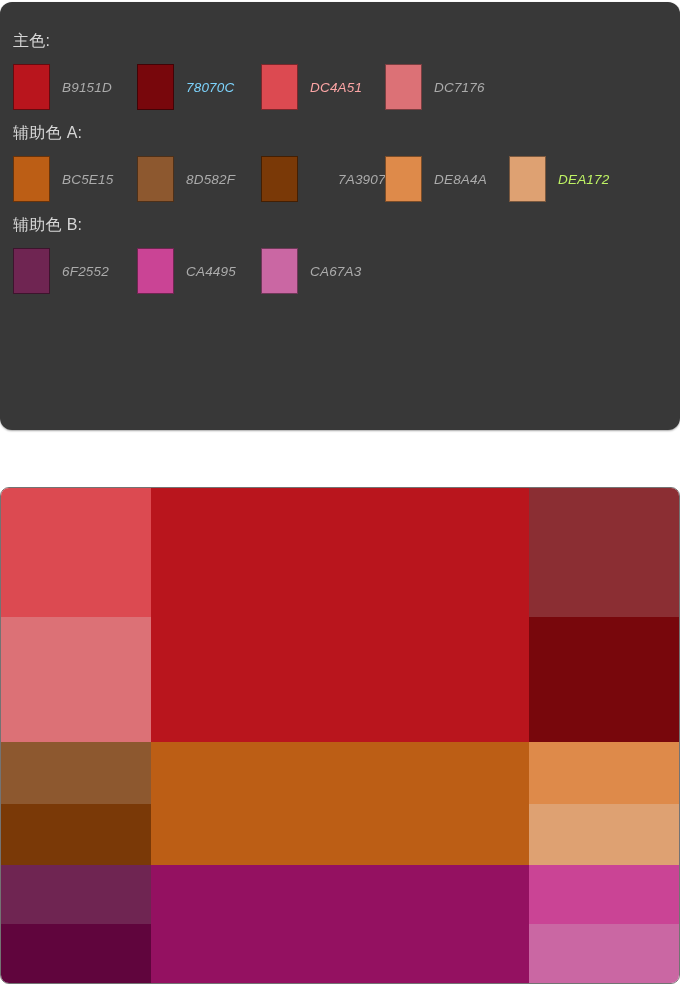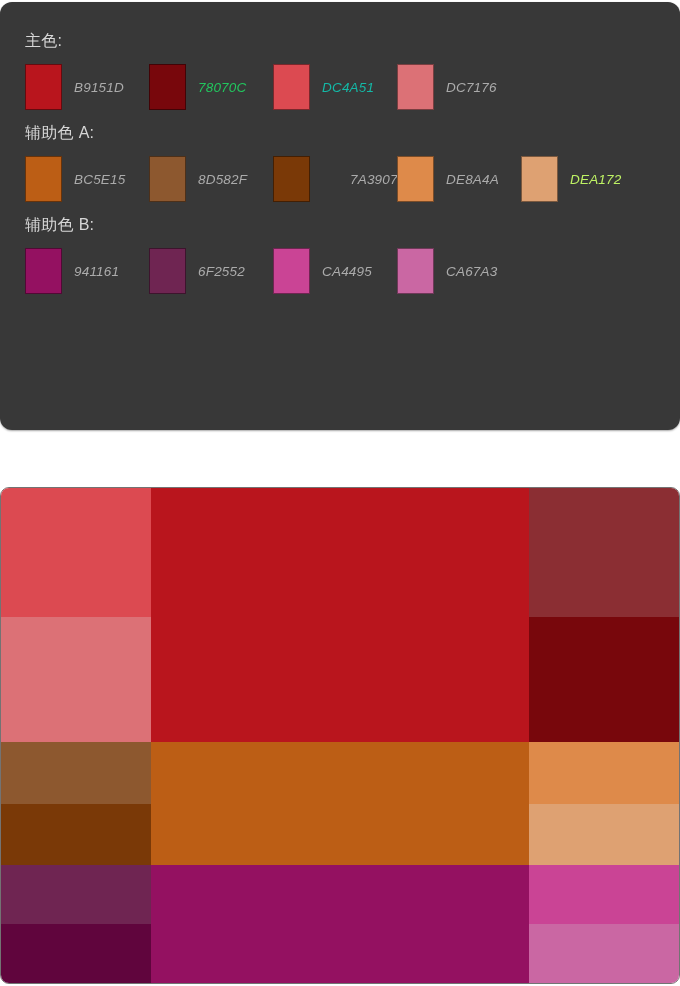--- a/index.html
+++ b/index.html
@@ -18,21 +18,21 @@
   
   #palette-panel {
     position: absolute;
     left: 0;
     top: 2px;
     width: 680px;
     height: 428px;
     background: #383838;
     border-radius: 12px;
     box-sizing: border-box;
-    padding: 30px 0 0 25px;
+    padding: 30px 0 0 13px;
     box-shadow: 0 1px 2px rgba(0,0,0,0.35);
   }
 
   .group {
     margin-bottom: 0;
   }
   .group-title {
     color: #d6d6d6;
     font-size: 16px;
     line-height: 18px;
@@ -120,25 +120,25 @@
 
   <div class="group">
     <div class="group-title" style="color: rgb(214, 214, 214);">主色:</div>
     <div class="swatch-row">
       <div class="swatch-item">
         <div class="swatch-chip" style="background-color: rgb(185, 21, 29);"></div>
         <div class="swatch-hex" style="color: rgb(171, 171, 171);">B9151D</div>
       </div>
       <div class="swatch-item">
         <div class="swatch-chip" style="background-color: rgb(120, 7, 12);"></div>
-        <div class="swatch-hex" style="color: #22c55e;">78070C</div>
+        <div class="swatch-hex" style="color: #7dd3fc;">78070C</div>
       </div>
       <div class="swatch-item">
         <div class="swatch-chip" style="background-color: rgb(220, 74, 81);"></div>
-        <div class="swatch-hex" style="color: #14b8a6; text-align: center;">DC4A51</div>
+        <div class="swatch-hex" style="color: #fca5a5; text-align: center;">DC4A51</div>
       </div>
       <div class="swatch-item">
         <div class="swatch-chip" style="background-color: rgb(220, 113, 118);"></div>
         <div class="swatch-hex" style="color: rgb(171, 171, 171);">DC7176</div>
       </div>
     </div>
   </div>
 
   <div class="group">
     <div class="group-title" style="color: rgb(214, 214, 214);">辅助色 A:</div>
@@ -162,24 +162,20 @@
       <div class="swatch-item">
         <div class="swatch-chip" style="background-color: rgb(222, 161, 114);"></div>
         <div class="swatch-hex" style="color: #bef264;">DEA172</div>
       </div>
     </div>
   </div>
 
   <div class="group">
     <div class="group-title" style="color: rgb(214, 214, 214);">辅助色 B:</div>
     <div class="swatch-row">
-      <div class="swatch-item">
-        <div class="swatch-chip" style="background-color: rgb(148, 17, 97);"></div>
-        <div class="swatch-hex" style="color: rgb(171, 171, 171);">941161</div>
-      </div>
       <div class="swatch-item">
         <div class="swatch-chip" style="background-color: rgb(111, 37, 82);"></div>
         <div class="swatch-hex" style="color: rgb(171, 171, 171);">6F2552</div>
       </div>
       <div class="swatch-item">
         <div class="swatch-chip" style="background-color: rgb(202, 68, 149);"></div>
         <div class="swatch-hex" style="color: rgb(171, 171, 171);">CA4495</div>
       </div>
       <div class="swatch-item">
         <div class="swatch-chip" style="background-color: rgb(202, 103, 163);"></div>

